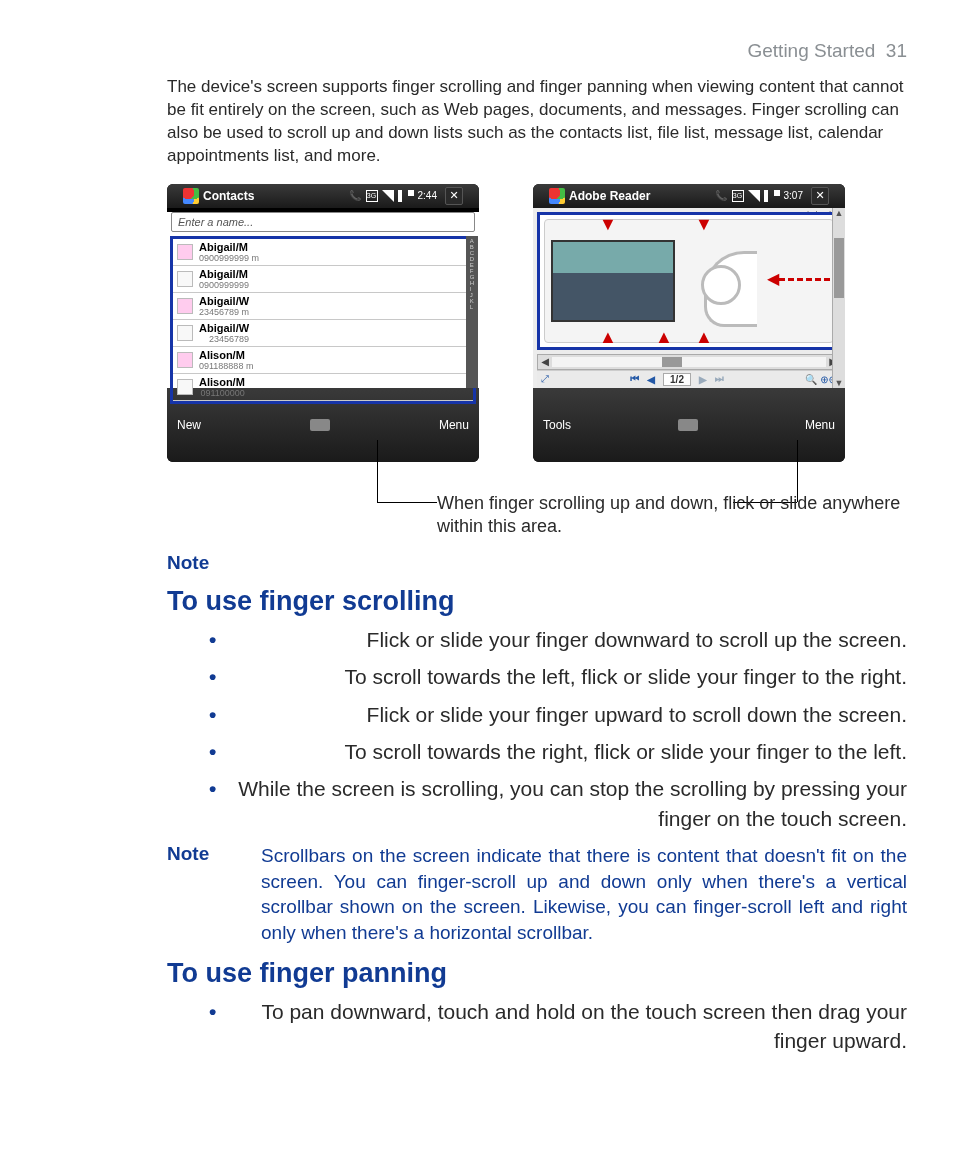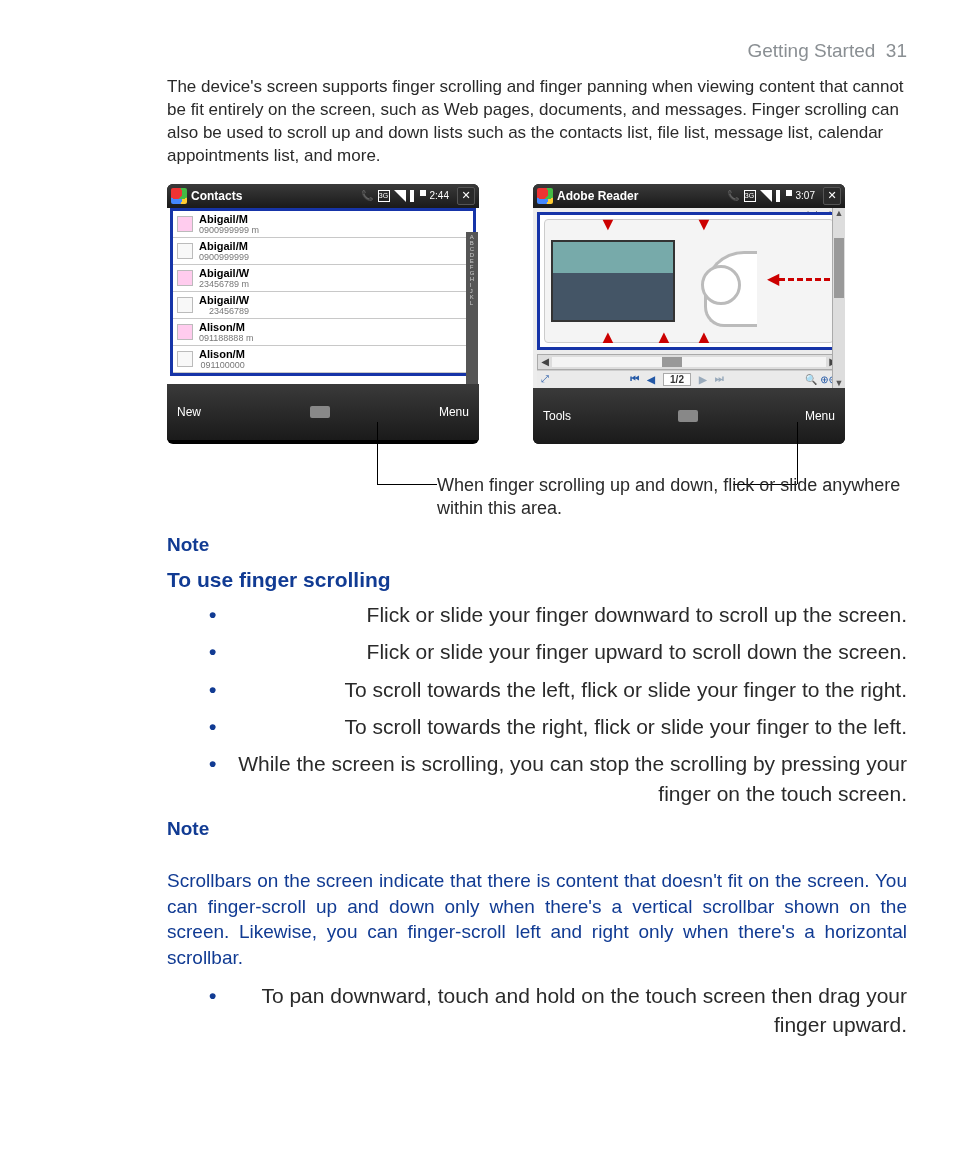--- a/index.html
+++ b/index.html
@@ -50,21 +50,21 @@
     font-family: Tahoma, Arial, sans-serif;
     font-size: 11px;
     overflow: hidden;
     position: relative;
   }
   .ph-title {
     display: flex;
     align-items: center;
     background: linear-gradient(#3a3a3a,#1a1a1a);
     height: 24px;
-    padding: 0 4px;
+    padding: 0 16px;
     gap: 4px;
   }
   .win-logo {
     width: 16px; height: 16px;
     display: inline-block;
     background:
       radial-gradient(circle at 30% 30%, #e33 0 40%, transparent 41%),
       radial-gradient(circle at 70% 30%, #4b4 0 40%, transparent 41%),
       radial-gradient(circle at 30% 70%, #48f 0 40%, transparent 41%),
       radial-gradient(circle at 70% 70%, #fc3 0 40%, transparent 41%);
@@ -96,21 +96,21 @@
   .c-ico.b { background:#f8f8f8; }
   .c-name { font-weight:bold; }
   .c-sub { color:#777; font-size:9px;text-align:right; }
   .alpha-strip {
     position:absolute; right:1px; top:24px; bottom:0; width:12px;
     background:#555; display:flex; flex-direction:column; gap:1px;
     font-size:6px; color:#ccc; align-items:center; padding-top:2px;
   }
   .ph-footer {
     display:flex; justify-content:space-between; align-items:center;
-    background:linear-gradient(#3a3a3a,#1a1a1a); height:40px; padding:8px 10px;
+    background:linear-gradient(#3a3a3a,#1a1a1a); height:40px; padding:17px 10px;
     font-size:12px;
   }
   .kbd-ico { width:20px;height:12px;background:#888;border-radius:2px; }
   
   .adobe-body { background:#ececec; padding:4px 4px 0 4px; }
   .doc-frame { border:3px solid #1634a8; background:#fff; padding:4px; position:relative; }
   .device-shot {
     background:#f4f4f4; border:1px solid #ccc; border-radius:4px;
     height:110px; display:flex; align-items:center; justify-content:flex-start;
     padding:6px; gap:6px; position:relative;
@@ -159,25 +159,25 @@
   
   .caption-wrap { position:relative; height:74px; padding-left:70px; }
   .caption-text { position:absolute; left:340px; top:24px; font-size:18px; line-height:1.3; }
   .lead1, .lead2 { position:absolute; border-left:1px solid #000; }
   .lead1 { left:280px; top:-28px; height:62px; }
   .lead2 { left:700px; top:-28px; height:62px; }
   .leadh { position:absolute; top:34px; border-top:1px solid #000; }
   .leadh.l { left:280px; width:60px; }
   .leadh.r { left:636px; width:64px; }
   
-  .note-row { display:flex; gap:28px; padding-left:70px; margin:10px 0 10px 0;flex-direction:column; }
+  .note-row { display:flex; gap:40px; padding-left:70px; margin:10px 0 10px 0; }
   .note-label { color:#113b93; font-weight:700; font-size:19px; flex:0 0 auto; min-width:54px; }
   .note-body { color:#113b93; font-size:19px; line-height:1.35; }
   .note-body.justify { text-align:justify; }
-  .sub-heading { color:#113b93; font-weight:700; font-size:21px; padding-left:70px; margin:12px 0 6px 0; }
+  .sub-heading { color:#113b93; font-weight:700; font-size:27px; padding-left:70px; margin:12px 0 6px 0; }
   ul.bullets { list-style:none; padding:0 0 0 112px; margin:0;text-align:right; }
   ul.bullets li {
     position:relative; font-size:21px; line-height:1.4; margin:8px 0; padding-left:22px;
   }
   ul.bullets li:before {
     content:"•"; position:absolute; left:0; top:0; color:#113b93; font-weight:bold;
   }
 </style>
 </head>
 <body>
@@ -202,20 +202,21 @@
         <span class="ph-stat">
           <span class="stat-ico">📞</span>
           <span class="stat-ico net">3G</span>
           <span class="stat-ico sig"></span>
           <span class="stat-ico spk"></span>
           <span>2:44</span>
         </span>
         <span class="x-btn">✕</span>
       </div>
       <div class="ph-body" style="height:176px;">
+        <div class="search-box">Enter a name...</div>
         <div class="contact-list">
           <div class="contact-row">
               <span class="c-ico"></span>
               <div>
                 <div class="c-name">Abigail/M</div>
                 <div class="c-sub">0900999999  m</div>
               </div>
             </div>
           <div class="contact-row">
               <span class="c-ico b"></span>
@@ -334,28 +335,29 @@
     <div class="caption-text">When finger scrolling up and down, flick or slide anywhere within this area.</div>
   </div>
 
   <div class="note-row">
     <div class="note-label">Note</div>
   </div>
 
   <div class="sub-heading">To use finger scrolling</div>
   <ul class="bullets">
     <li>Flick or slide your finger downward to scroll up the screen.</li>
+    <li>To scroll towards the left, flick or slide your finger to the right.</li>
     <li>Flick or slide your finger upward to scroll down the screen.</li>
-    <li>To scroll towards the left, flick or slide your finger to the right.</li>
     <li>To scroll towards the right, flick or slide your finger to the left.</li>
     <li>While the screen is scrolling, you can stop the scrolling by pressing your finger on the touch screen.</li>
   </ul>
 
   <div class="note-row">
     <div class="note-label">Note</div>
     <div class="note-body justify">Scrollbars on the screen indicate that there is content that doesn't fit on the screen. You can finger-scroll up and down only when there's a vertical scrollbar shown on the screen. Likewise, you can finger-scroll left and right only when there's a horizontal scrollbar.</div>
   </div>
 
+  <div class="sub-heading">To use finger panning</div>
   <ul class="bullets">
     <li>To pan downward, touch and hold on the touch screen then drag your finger upward.</li>
   </ul>
 
 </div>
 
 </body></html>

